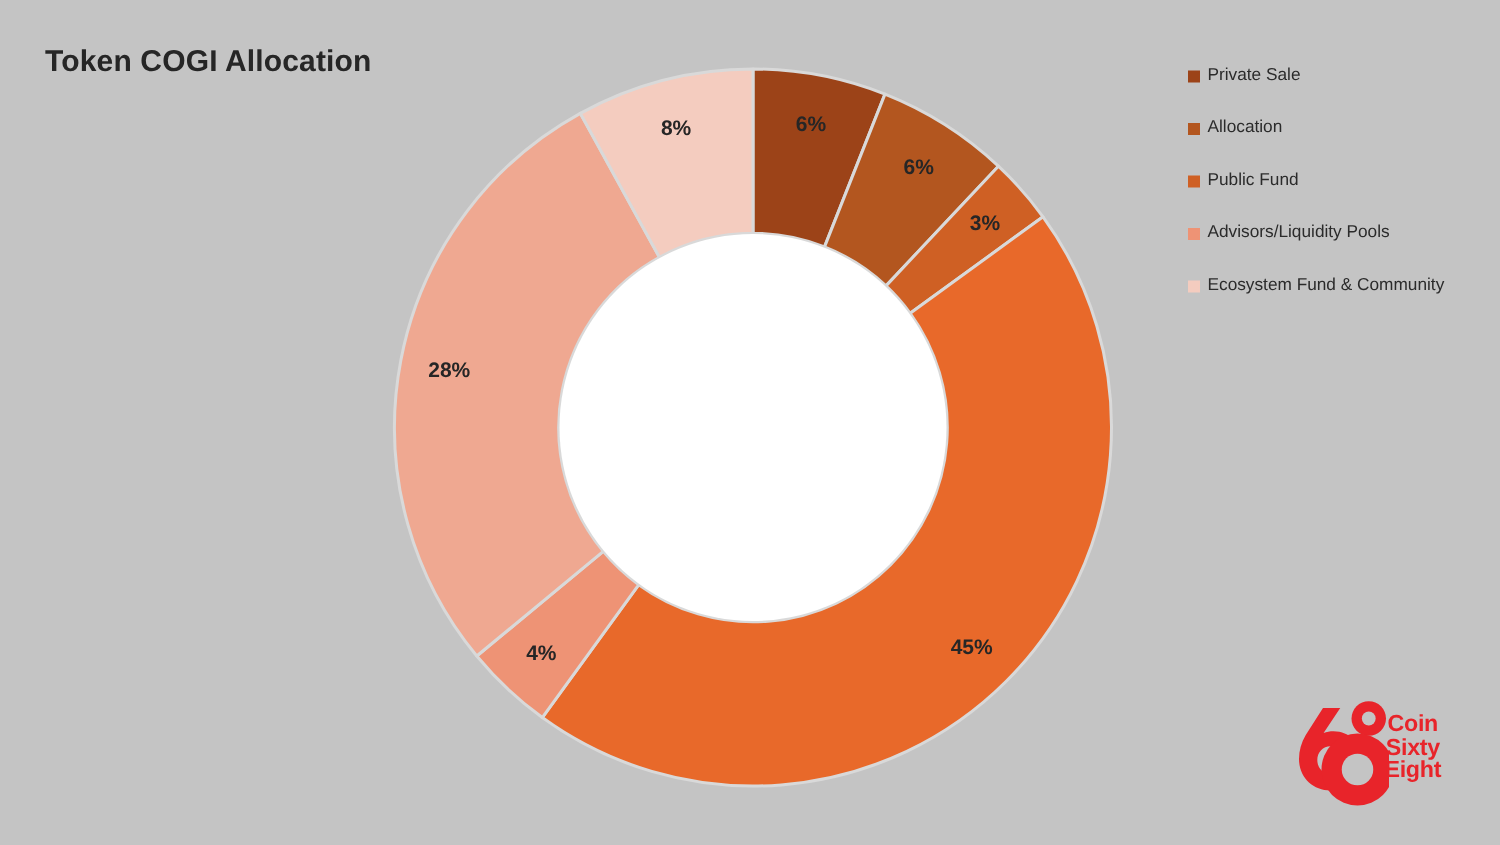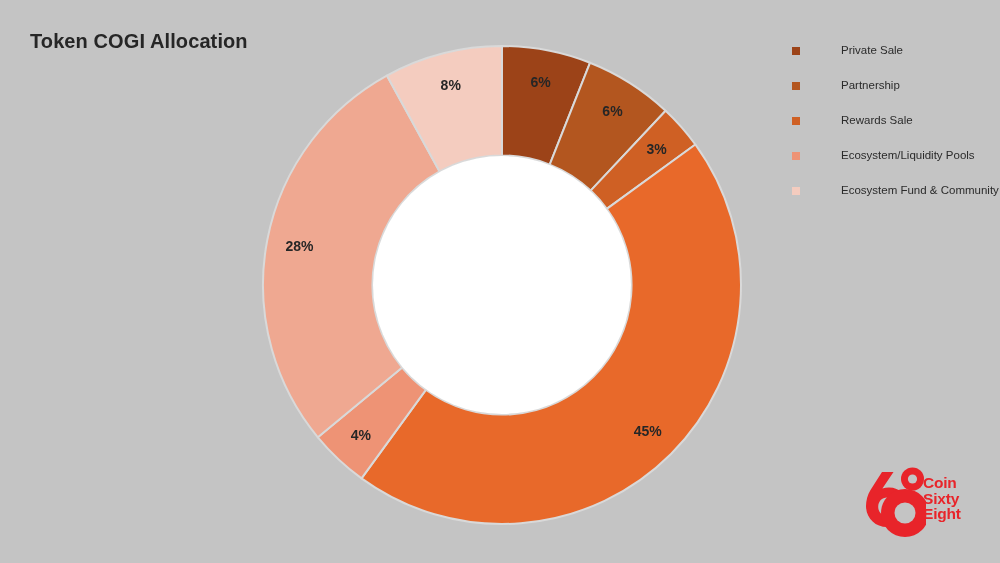--- a/index.html
+++ b/index.html
@@ -12,20 +12,21 @@
     height: 563px;
     overflow: hidden;
     font-family: "Liberation Sans", sans-serif;
     background: #c4c4c4;
   }
   #stage {
     position: relative;
     width: 1000px;
     height: 563px;
     background: #c4c4c4;
+    text-align: center;
   }
 
   
   #chart-title {
     position: absolute;
     left: 30px;
     top: 30px;
     font-size: 20px;
     font-weight: bold;
     color: #262626;
@@ -77,21 +78,20 @@
     width: 8px;
     height: 8px;
     flex: 0 0 8px;
     margin-right: 5px;
   }
   .legend-label {
     font-size: 11.5px;
     color: #2b2b2b;
     white-space: nowrap;
     line-height: 1;
-    margin-left: 36px;
   }
 
   
   #logo {
     position: absolute;
     left: 866px;
     top: 466px;
     width: 120px;
     height: 76px;
   }
@@ -143,29 +143,29 @@
     </svg>
   </div>
 
   <div id="legend">
       <div class="legend-item">
         <span class="legend-swatch" style="background: rgb(156, 67, 24);"></span>
         <span class="legend-label">Private Sale</span>
       </div>
       <div class="legend-item">
         <span class="legend-swatch" style="background: rgb(179, 86, 31);"></span>
-        <span class="legend-label">Partnership</span>
+        <span class="legend-label">Allocation</span>
       </div>
       <div class="legend-item">
         <span class="legend-swatch" style="background: rgb(207, 96, 36);"></span>
-        <span class="legend-label">Rewards Sale</span>
+        <span class="legend-label">Public Fund</span>
       </div>
       <div class="legend-item">
         <span class="legend-swatch" style="background: rgb(238, 147, 117);"></span>
-        <span class="legend-label">Ecosystem/Liquidity Pools</span>
+        <span class="legend-label">Advisors/Liquidity Pools</span>
       </div>
       <div class="legend-item">
         <span class="legend-swatch" style="background: rgb(244, 204, 191);"></span>
         <span class="legend-label">Ecosystem Fund &amp; Community</span>
       </div>
     </div>
 
   <div id="logo">
     <svg id="logo-mark" width="60" height="72" viewBox="0 0 60 72">
 

